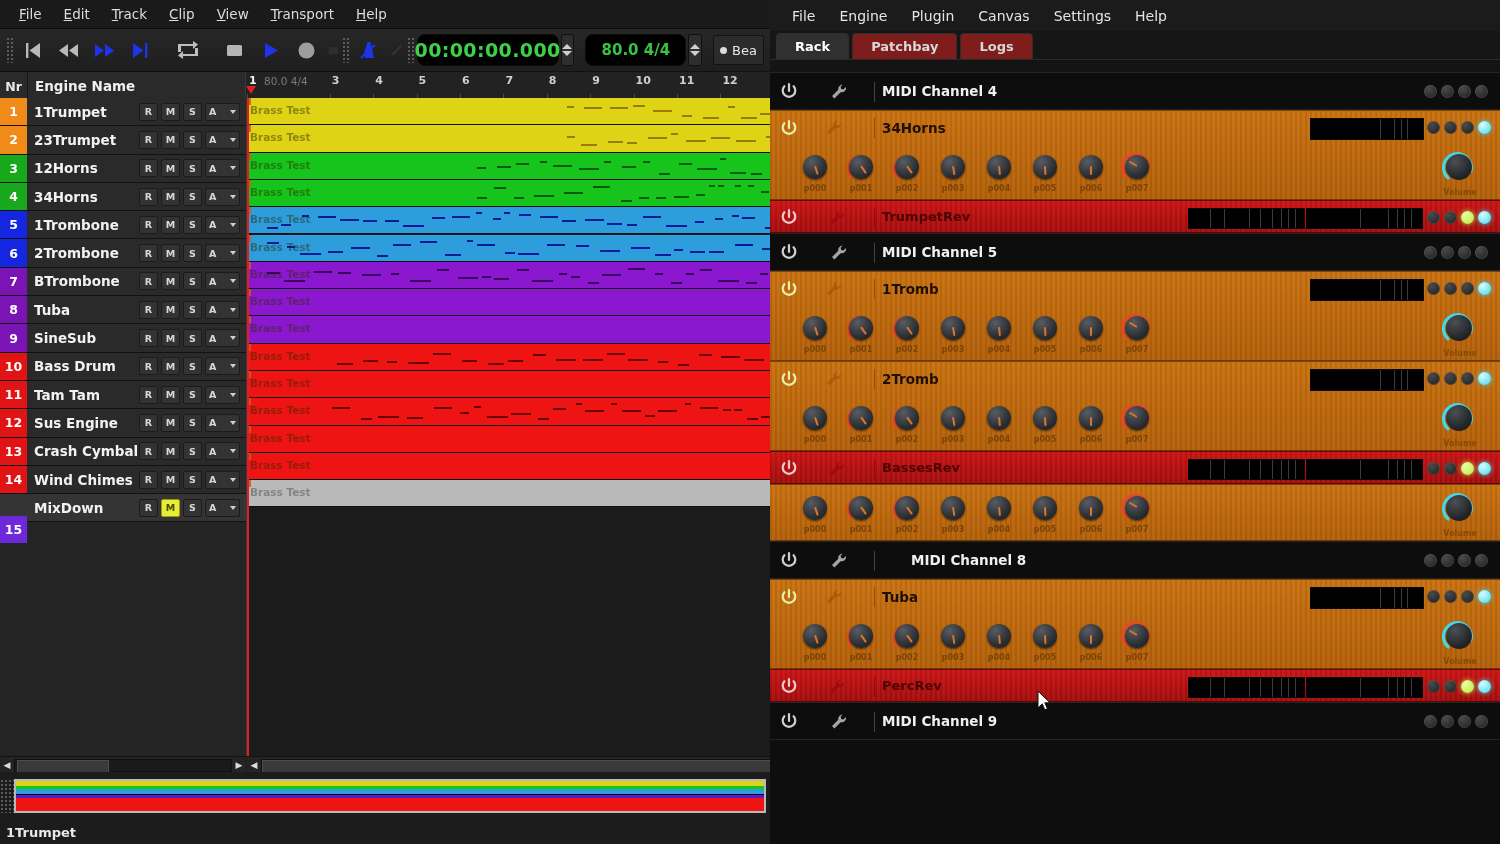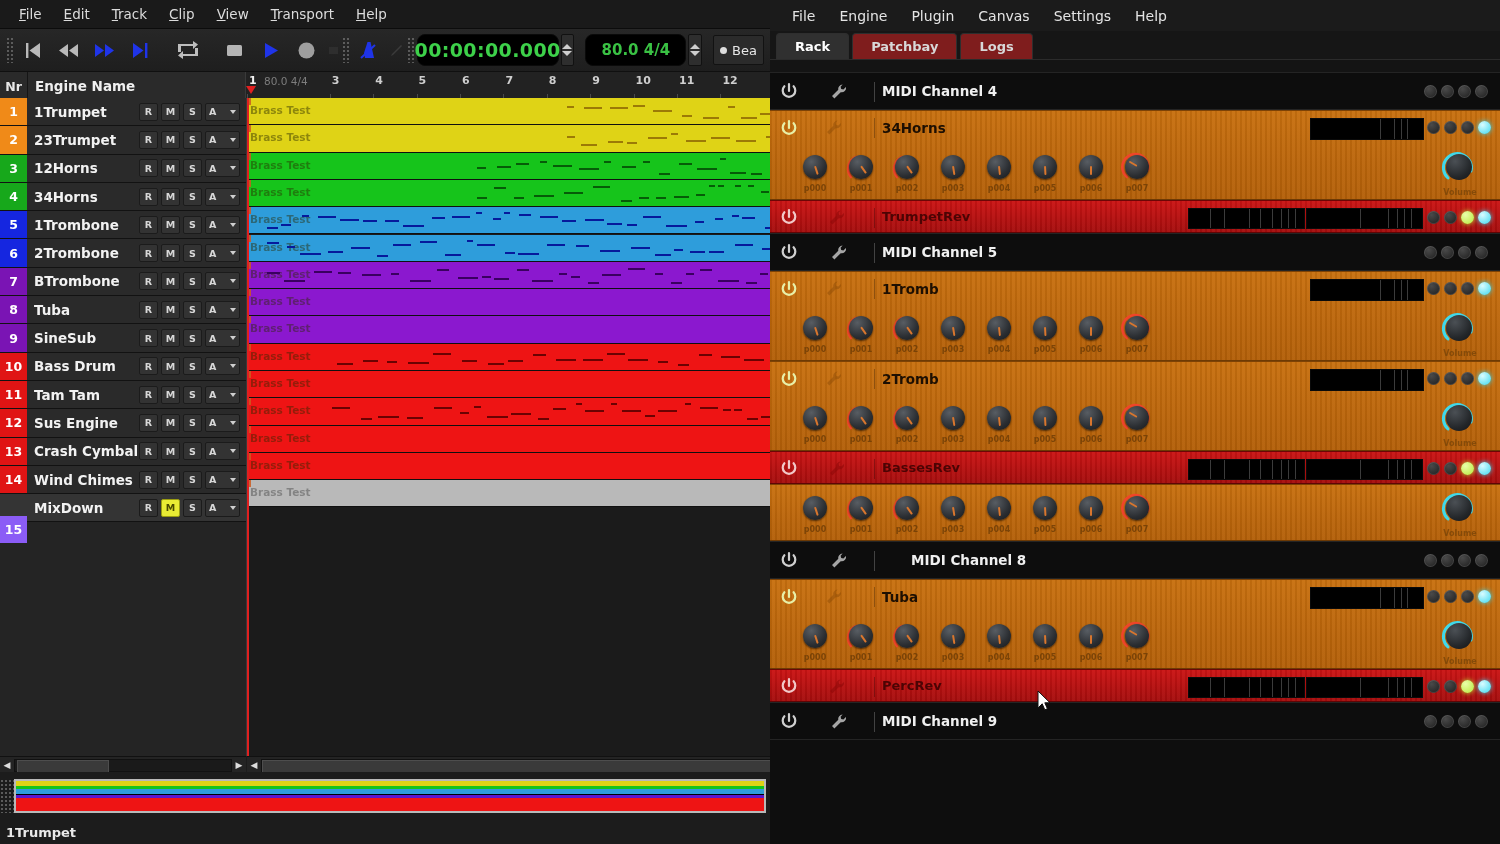--- a/index.html
+++ b/index.html
@@ -475,21 +475,21 @@
             <div class="tb">R</div>
             <div class="tb">M</div>
             <div class="tb">S</div>
             <div class="tb sel">
               <span>A</span>
               <i></i>
             </div>
           </div>
         </div>
         <div class="trow" style="background: rgb(52, 52, 52);">
-          <div class="t-nr" style="background: #8b5cf6; margin-top: 44px;">15</div>
+          <div class="t-nr" style="background: #6d28d9; margin-top: 44px;">15</div>
           <div class="t-name">MixDown</div>
           <div class="t-btns">
             <div class="tb">R</div>
             <div class="tb on">M</div>
             <div class="tb">S</div>
             <div class="tb sel">
               <span>A</span>
               <i></i>
             </div>
           </div>

